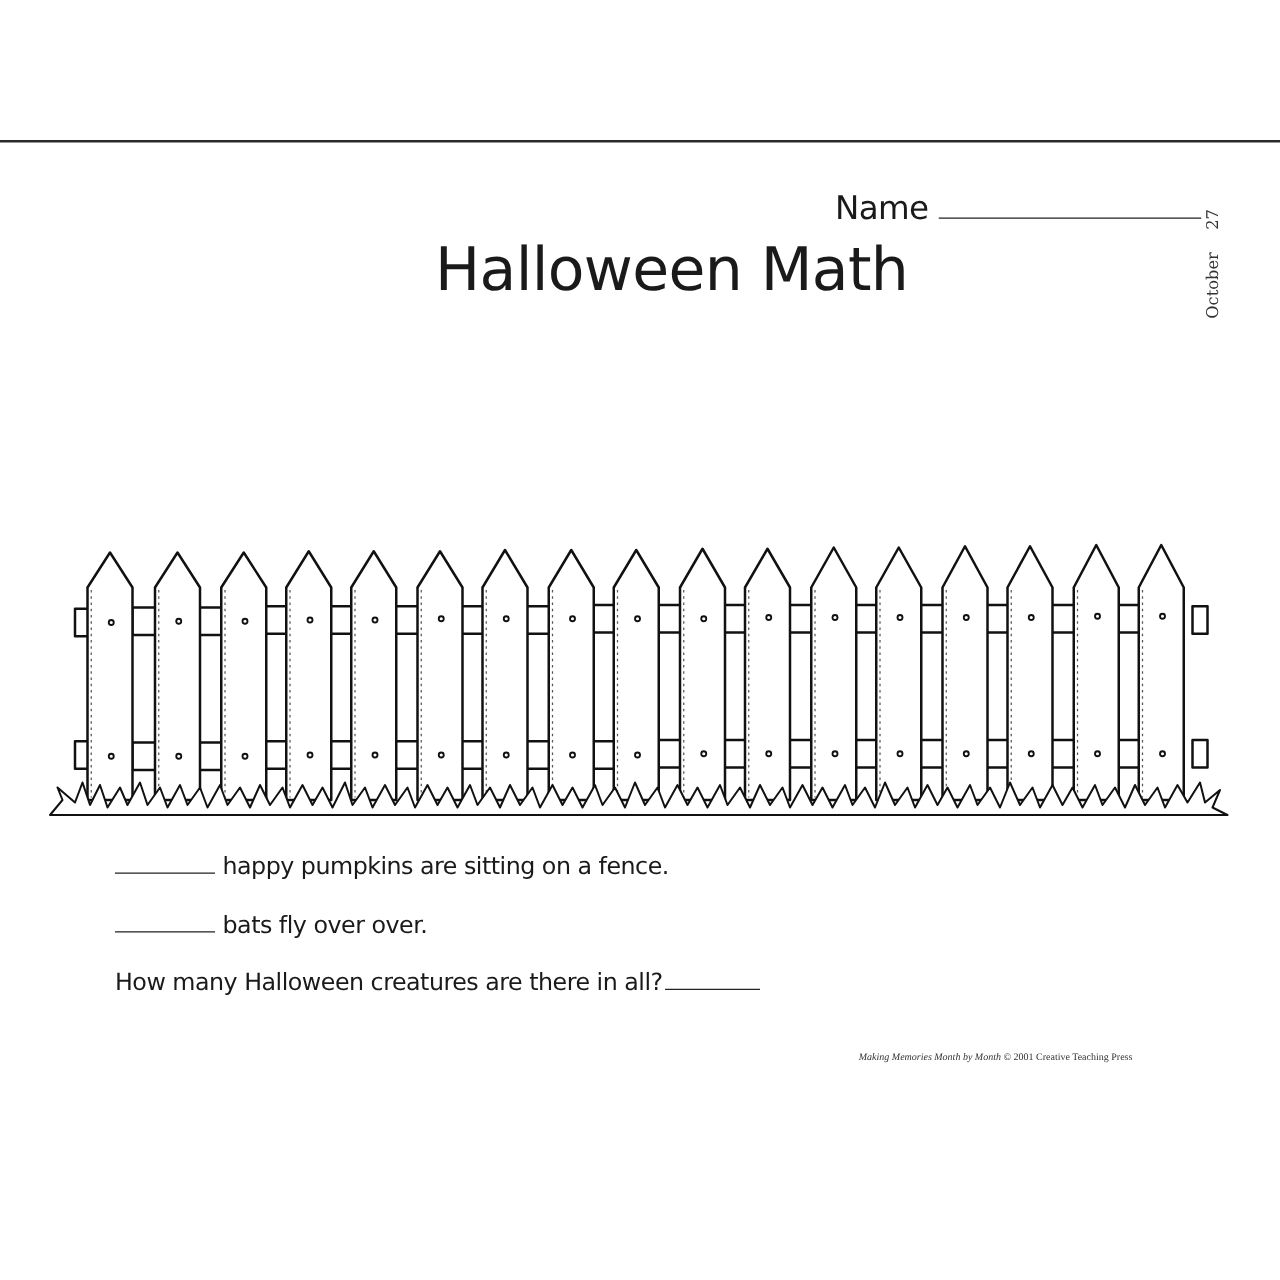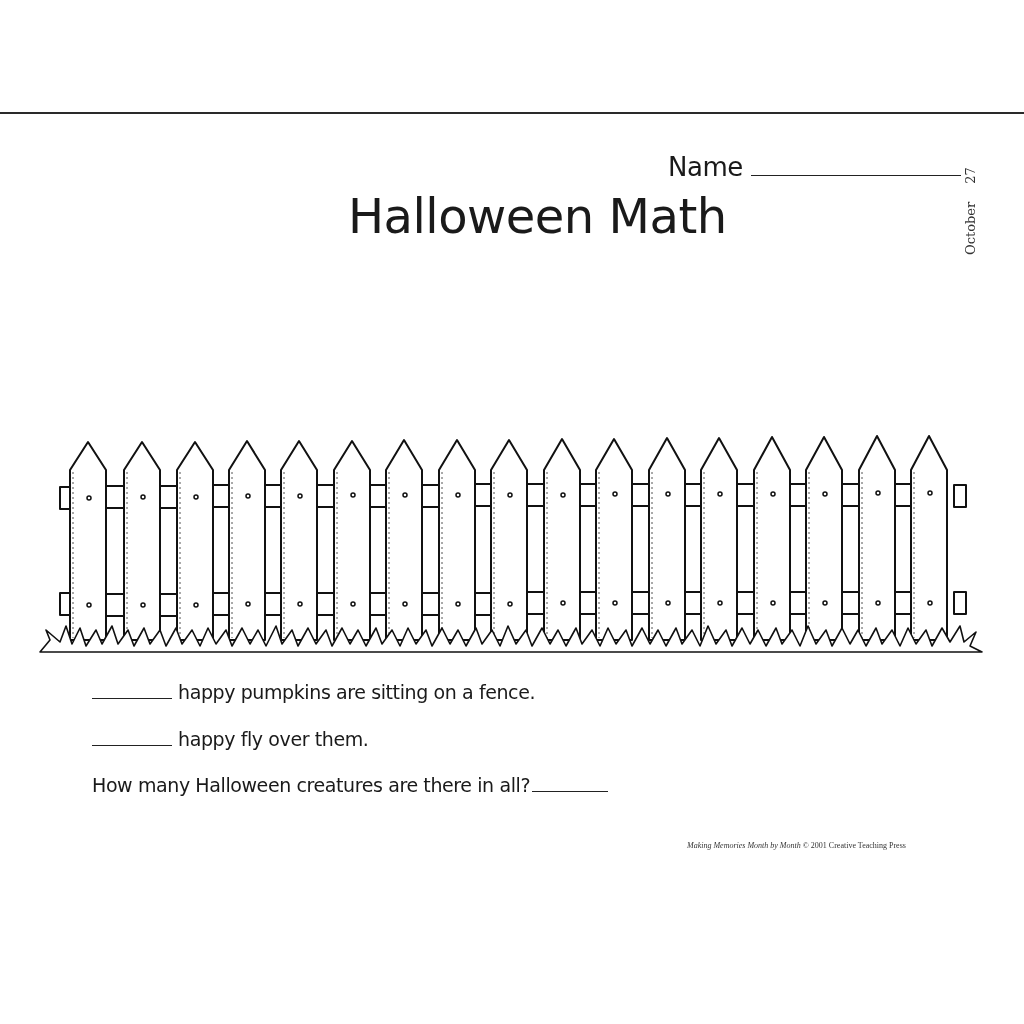--- a/index.html
+++ b/index.html
@@ -157,21 +157,21 @@
 
     <path fill="#fff" stroke-width="1.6" d="M4 222 L14 210 L10 200 L24 212 L30 196 L36 214 L44 198 L50 216 L60 200 L66 214 L76 196 L82 214 L92 200 L98 216 L108 198 L114 214 L124 200 L130 216 L140 198 L146 214 L156 200 L164 216 L172 198 L180 214 L190 200 L196 216 L206 198 L214 214 L222 200 L230 216 L240 196 L246 214 L256 200 L262 216 L272 198 L280 214 L290 200 L296 216 L306 198 L314 214 L322 200 L330 216 L340 198 L346 214 L356 200 L364 216 L372 198 L380 214 L390 200 L396 216 L406 198 L414 214 L422 200 L430 216 L440 198 L446 214 L456 200 L464 216 L472 196 L480 214 L490 200 L496 216 L506 198 L514 214 L522 200 L530 216 L540 198 L546 214 L556 200 L564 216 L572 198 L580 214 L590 200 L596 216 L606 198 L614 214 L622 200 L630 216 L640 198 L646 214 L656 200 L664 216 L672 196 L680 214 L690 200 L696 216 L706 198 L714 214 L722 200 L730 216 L740 198 L746 214 L756 200 L764 216 L772 196 L780 214 L790 200 L796 216 L806 198 L814 214 L822 200 L830 216 L840 198 L846 214 L856 200 L864 216 L872 198 L880 214 L890 200 L896 216 L906 198 L914 212 L924 196 L928 212 L940 202 L934 216 L946 222 Z"></path>
   </g>
 </svg>
 
 <div class="question q1">
   <span class="blank"></span><span>happy pumpkins are sitting on a fence.</span>
 </div>
 
 <div class="question q2">
-  <span class="blank"></span><span>happy fly over them.</span>
+  <span class="blank"></span><span>bats fly over over.</span>
 </div>
 
 <div class="question q3">
   <span>How many Halloween creatures are there in all?</span><span class="blank-after"></span>
 </div>
 
 <div class="footer">
   <span class="italic">Making Memories Month by Month</span>
   <span>© 2001 Creative Teaching Press</span>
 </div>

